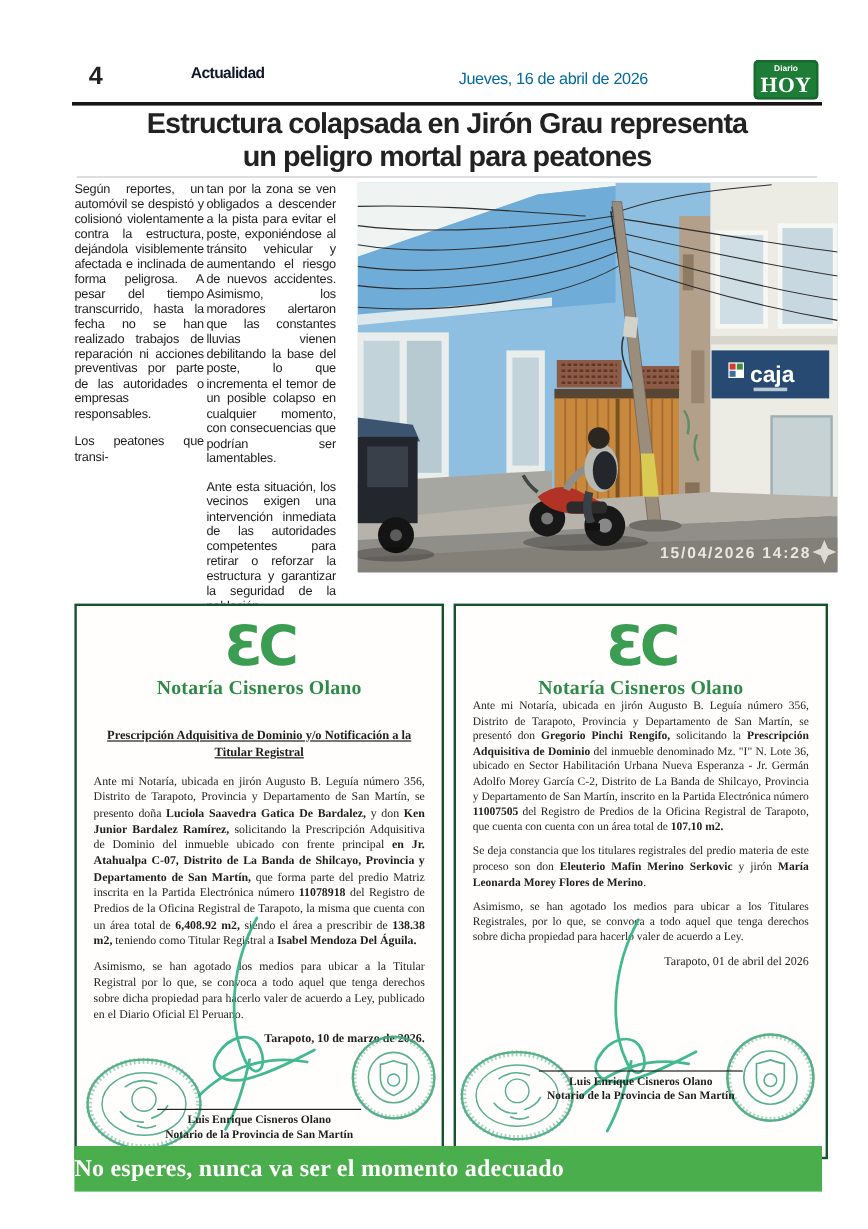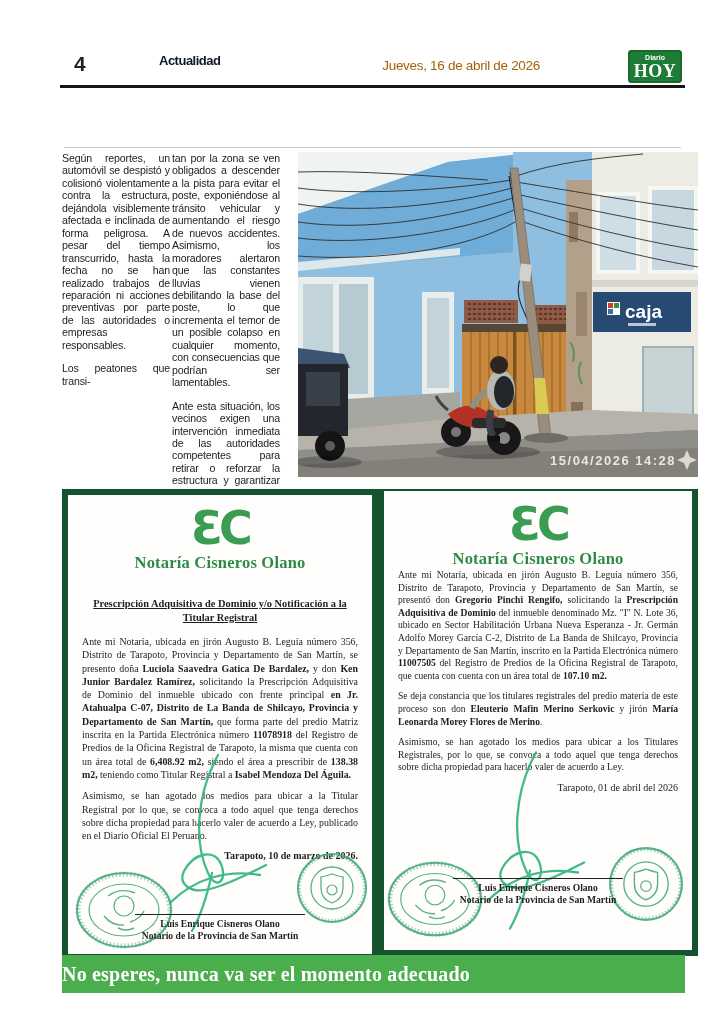--- a/index.html
+++ b/index.html
@@ -3,21 +3,21 @@
 <meta charset="utf-8">
 <style>
   html,body{margin:0;padding:0;background:#ffffff;}
   .page{position:relative;width:723px;height:1024px;background:#ffffff;overflow:hidden;
         font-family:"Liberation Sans",sans-serif;color:#1a1a1a;}
 
   
   .hdr{position:absolute;top:50px;left:60px;width:625px;height:34px;}
   .hdr-num{position:absolute;left:14px;top:2px;font-size:21px;font-weight:bold;color:#222;}
   .hdr-sec{position:absolute;left:55px;top:3px;font-size:13px;font-weight:bold;letter-spacing:-0.5px;color:#0f172a;margin-left:44px;}
-  .hdr-date{position:absolute;right:145px;top:8px;font-size:13.5px;color:#a16207;letter-spacing:-0.3px;}
+  .hdr-date{position:absolute;right:145px;top:8px;font-size:13.5px;color:#0369a1;letter-spacing:-0.3px;}
   .hdr-logo{position:absolute;right:3px;top:0px;width:54px;height:33px;background:#1d7c36;border-radius:4px;
             display:flex;flex-direction:column;align-items:center;justify-content:center;box-shadow:inset 0 0 0 2px #186a2e;}
   .hdr-logo .lt{font-size:7px;font-weight:bold;color:#fff;line-height:8px;}
   .hdr-logo .lm{font-size:18px;font-weight:bold;color:#fff;line-height:18px;letter-spacing:0.5px;font-family:"Liberation Serif",serif;}
   .hdr-rule{position:absolute;top:85px;left:60px;width:625px;height:3px;background:#151515;}
 
   
   .headline{position:absolute;top:90px;left:60px;width:625px;text-align:center;
             font-size:24px;font-weight:bold;letter-spacing:-0.8px;line-height:27px;color:#222;}
   .headline-divider{position:absolute;top:147px;left:64px;width:617px;height:1px;background:#c9c9c9;}
@@ -28,21 +28,21 @@
        letter-spacing:-0.15px;color:#1c1c1c;}
   .col1{left:2px;}
   .col2{left:112px;}
   .col p{margin:0 0 11px 0;}
   .col p.indent{text-indent:9px;}
   .photo{position:absolute;left:238px;top:0;width:400px;height:325px;}
   .photo svg{display:block;}
 
   
   .notices{position:absolute;top:485px;left:60px;width:630px;height:461px;}
-  .notice{position:absolute;top:4px;height:459px;border:6px solid #14532d;background:#fffefd;
+  .notice{position:absolute;top:18px;height:459px;border:2px solid #14532d;background:#fffefd;
           overflow:hidden;font-family:"Liberation Serif",serif;color:#1e1e1e;}
   .notice-left{left:2px;width:304px;}
   .notice-right{left:318px;width:308px;border-top-width:2px;}
   .n-logo{text-align:center;margin-top:10px;}
   .n-glyph{font-size:46px;line-height:46px;font-weight:bold;color:#3a9d52;letter-spacing:-4px;
            font-family:"DejaVu Sans",sans-serif;}
   .n-brand{font-size:16.5px;font-weight:bold;color:#2e8b47;margin-top:2px;letter-spacing:0.2px;}
   .n-title{font-weight:bold;text-decoration:underline;text-align:center;font-size:10.4px;line-height:14px;
            margin:24px 16px 10px 16px;}
   .notice-right .n-title{margin-top:36px;}
@@ -81,20 +81,24 @@
     <span class="hdr-num">4</span>
     <span class="hdr-sec">Actualidad</span>
     <span class="hdr-date">Jueves, 16 de abril de 2026</span>
     <div class="hdr-logo">
       <span class="lt">Diario</span>
       <span class="lm">HOY</span>
     </div>
   </div>
   <div class="hdr-rule"></div>
 
+  <div class="headline">
+    <div>Estructura colapsada en Jirón Grau representa</div>
+    <div>un peligro mortal para peatones</div>
+  </div>
   <div class="headline-divider"></div>
 
   <div class="article">
     <div class="col col1">
       <p>Según reportes, un automóvil se despistó y colisionó violentamente contra la estructura, dejándola visiblemente afectada e inclinada de forma peligrosa. A pesar del tiempo transcurrido, hasta la fecha no se han realizado trabajos de reparación ni acciones preventivas por parte de las autoridades o empresas responsables.</p>
       <p>Los peatones que transi-</p>
     </div>
     <div class="col col2">
       <p>tan por la zona se ven obligados a descender a la pista para evitar el poste, exponiéndose al tránsito vehicular y aumentando el riesgo de nuevos accidentes. Asimismo, los moradores alertaron que las constantes lluvias vienen debilitando la base del poste, lo que incrementa el temor de un posible colapso en cualquier momento, con consecuencias que podrían ser lamentables.</p>
       <p>Ante esta situación, los vecinos exigen una intervención inmediata de las autoridades competentes para retirar o reforzar la estructura y garantizar la seguridad de la población.</p>

